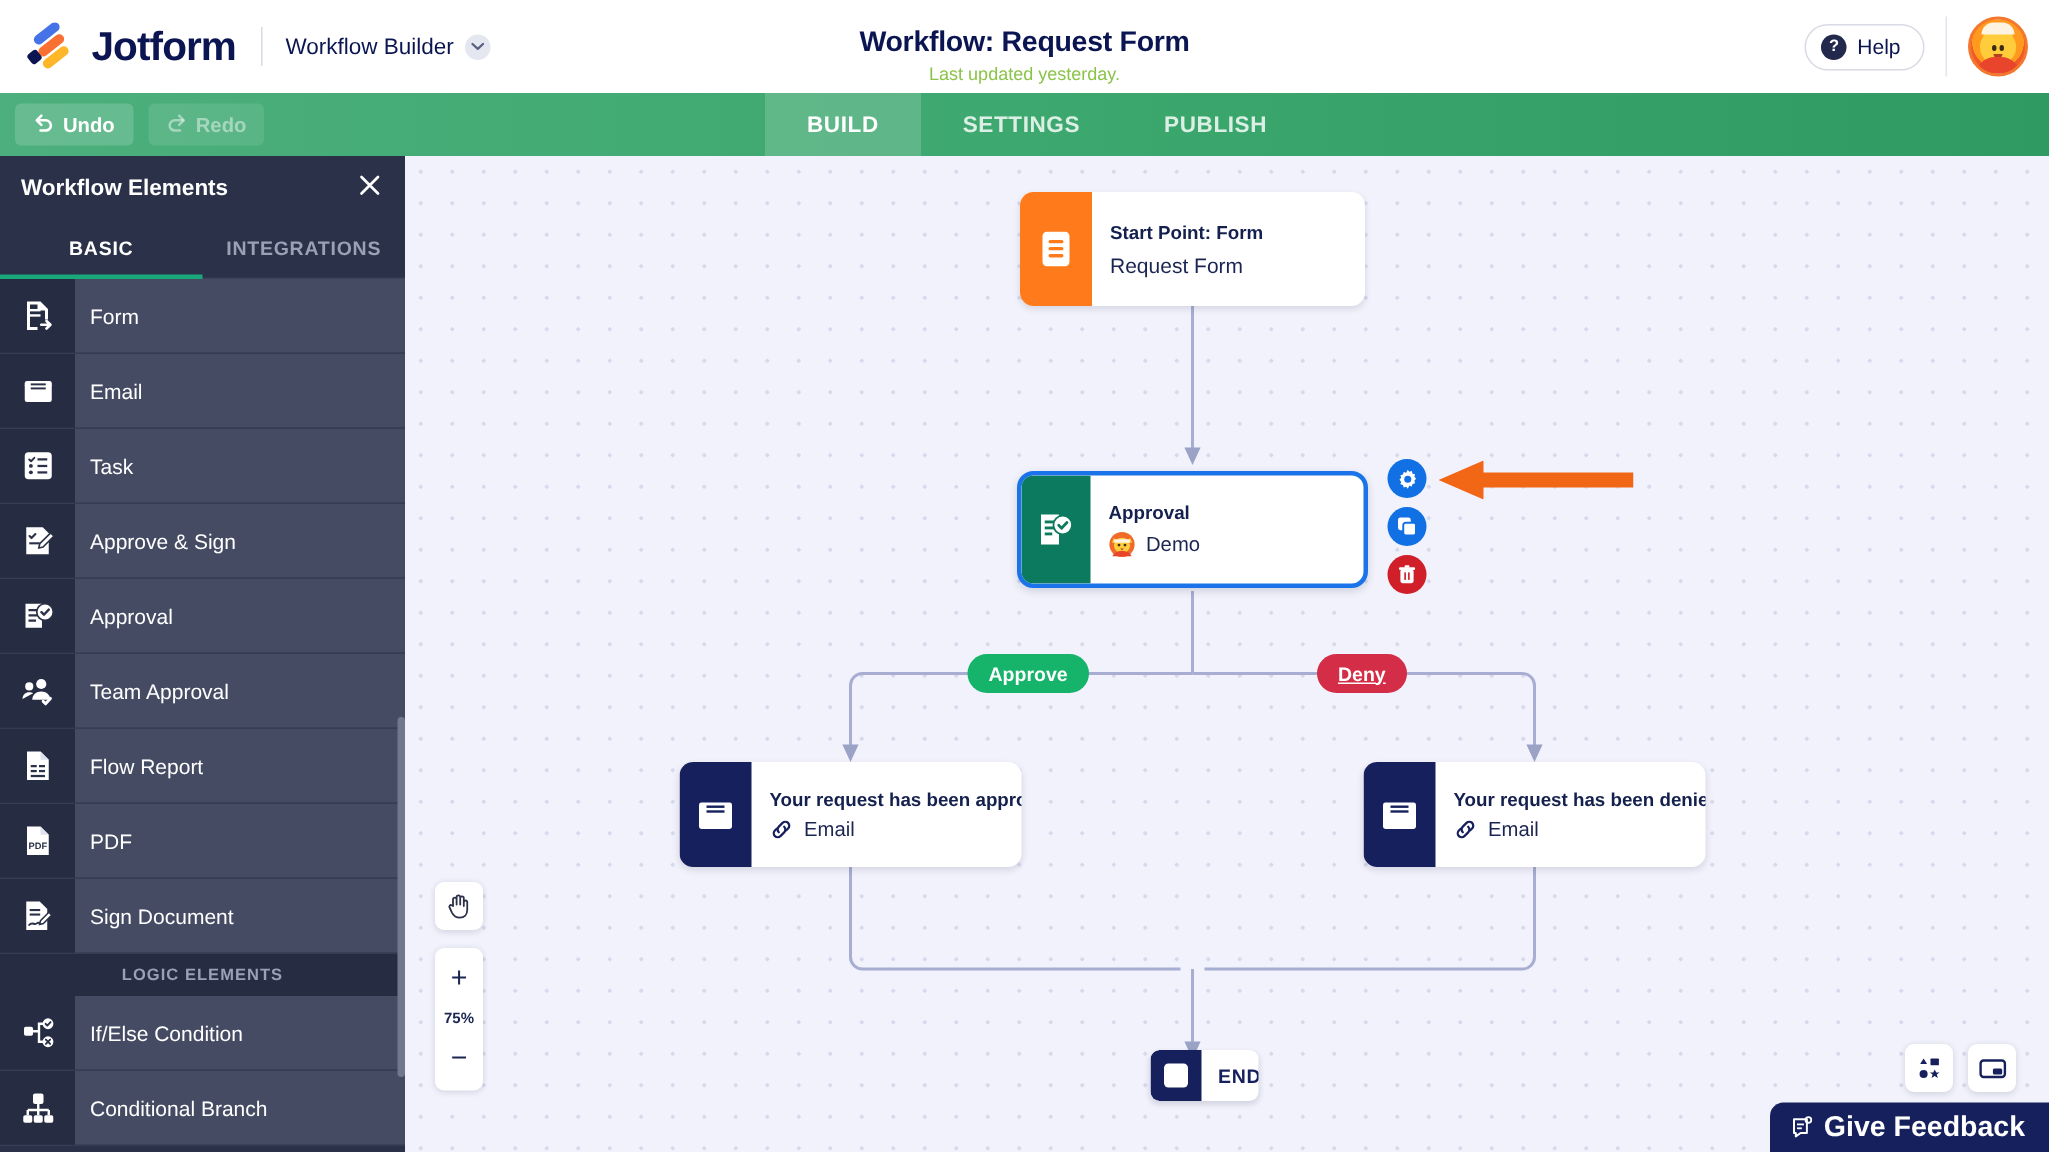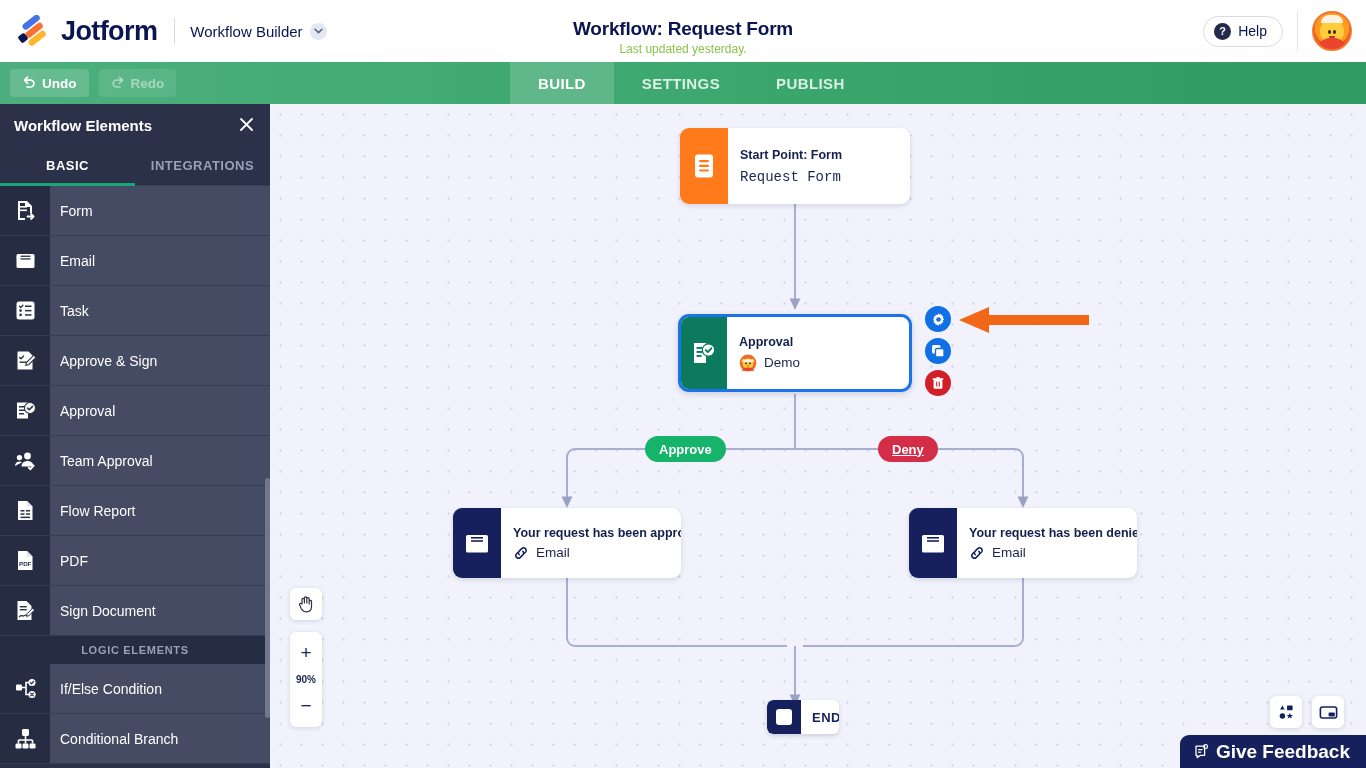--- a/index.html
+++ b/index.html
@@ -154,21 +154,21 @@
     background: #fff; box-shadow: 0 2px 5px rgba(20,25,60,0.13); }
   .node-ico { width: 48px; display: flex; align-items: center; justify-content: center; flex: 0 0 48px; }
   .node-body { padding: 9px 14px 9px 12px; display: flex; flex-direction: column; justify-content: center; gap: 5px; }
   .node-title { font-size: 12.5px; font-weight: bold; color: #14204e; white-space: nowrap; }
   .node-sub { font-size: 13.5px; color: #1b2552; display: flex; align-items: center; gap: 7px; white-space: nowrap; }
 
   
   #start-node { left: 410px; top: 24px; width: 230px; height: 76px; }
   #start-node .node-ico { background: #ff7a1a; }
   #start-node .node-body { gap: 7px; }
-  #start-node .node-sub { font-size: 14px; font-family: Liberation Mono, monospace; }
+  #start-node .node-sub { font-size: 14px; }
 
   
   #approval-node { left: 408px; top: 210px; width: 234px; height: 78px;
     border: 3px solid #1a73e8; border-radius: 11px; box-shadow: 0 2px 6px rgba(20,25,60,0.16); }
   #approval-node .node-ico { background: #0b7a5e; width: 46px; flex: 0 0 46px; }
 
   
   .email-node { width: 228px; height: 70px; }
   .email-node .node-ico { background: #16205c; }
   #email-approved { left: 183px; top: 404px; }
@@ -641,21 +641,21 @@
     </div>
 
     <div class="pan-btn">
       <svg width="18" height="18" viewBox="0 0 18 18">
         <path d="M5 9V4.6a1.2 1.2 0 0 1 2.4 0V8V3.1a1.2 1.2 0 0 1 2.4 0V8V3.8a1.2 1.2 0 0 1 2.4 0V9V6.2a1.2 1.2 0 0 1 2.3 0v5.3c0 3.2-2 5.3-4.9 5.3-2.9 0-4.3-1.4-5.3-3.4L2.7 10c-.5-1 .4-2 1.4-1.5z" fill="none" stroke="#2b3148" stroke-width="1.2" stroke-linejoin="round"></path>
       </svg>
     </div>
 
     <div class="zoom-ctrl">
       <div class="zoom-btn">+</div>
-      <div class="zoom-val">90%</div>
+      <div class="zoom-val">75%</div>
       <div class="zoom-btn">−</div>
     </div>
 
     <div class="br-btns">
       <div class="br-btn">
         <svg width="17" height="17" viewBox="0 0 17 17">
           <path d="M4.4 1.6l2.3 3.8H2.1z" fill="#16205c"></path>
           <rect x="9" y="1.6" width="5.6" height="4.6" rx="0.6" fill="#16205c"></rect>
           <circle cx="4.4" cy="12" r="2.7" fill="#16205c"></circle>
           <path d="M11.8 9l1 2h2.2l-1.8 1.4.7 2.2-2.1-1.3-2.1 1.3.7-2.2L8.6 11h2.2z" fill="#16205c"></path>

